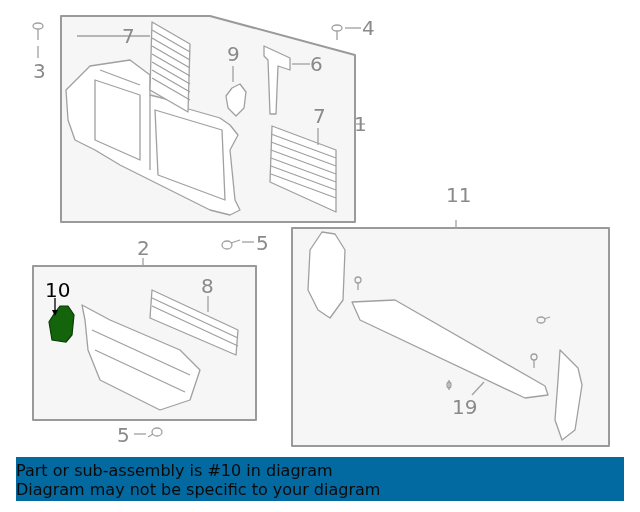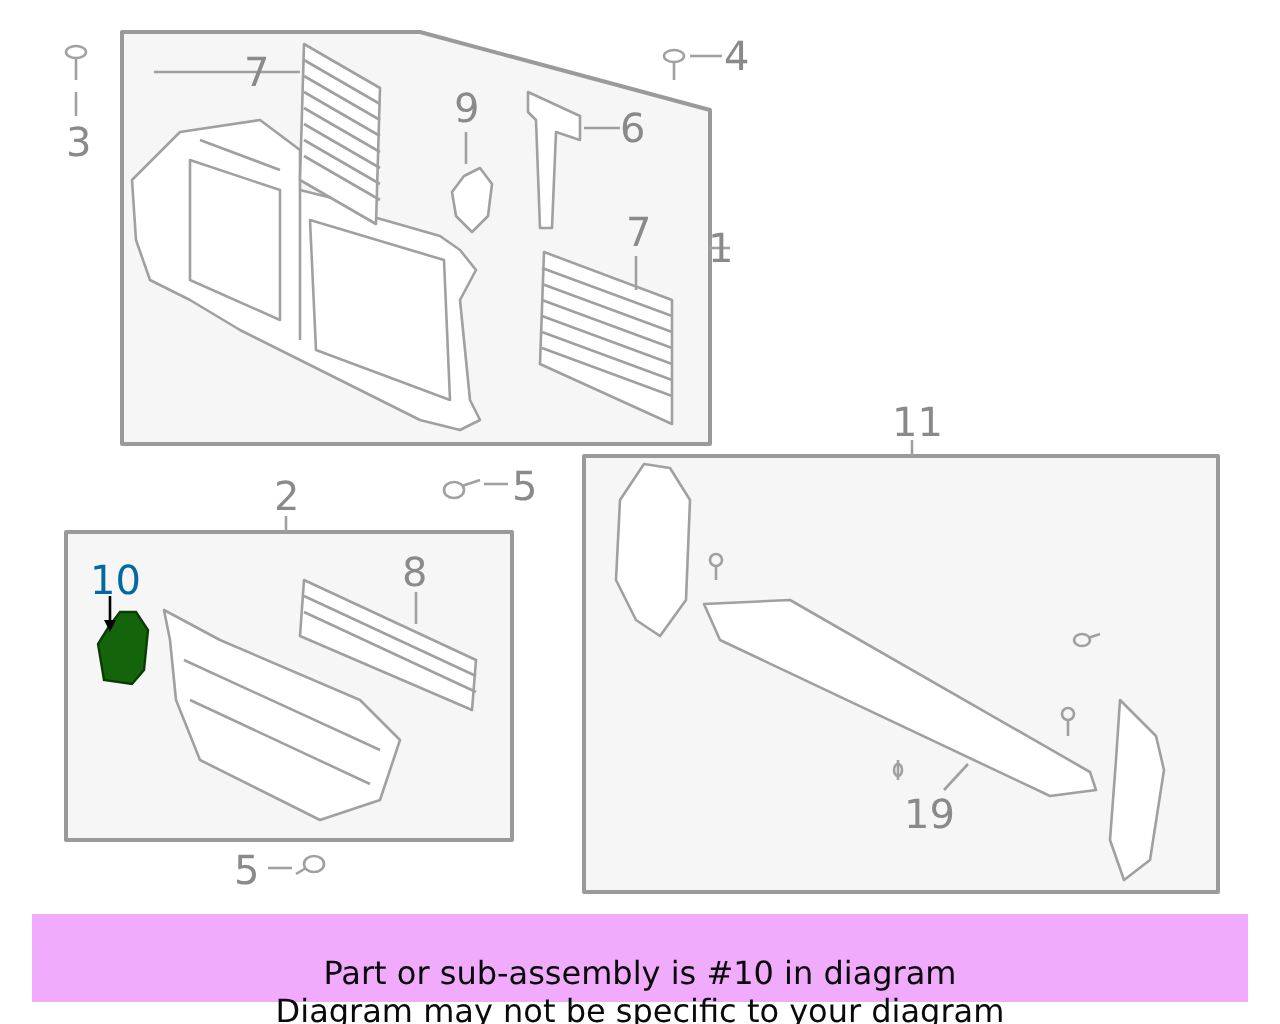--- a/index.html
+++ b/index.html
@@ -1,21 +1,21 @@
 <!DOCTYPE html>
 <html><head>
 <meta charset="utf-8">
 <style>
   html, body { margin:0; padding:0; background:#ffffff; }
   body { width:640px; height:512px; position:relative; overflow:hidden; font-family:"DejaVu Sans", sans-serif; }
   .diagram { position:absolute; left:0; top:0; width:640px; height:512px; }
   .callout { position:absolute; font-family:"DejaVu Sans", sans-serif; font-size:20px; color:#8a8a8a; line-height:1; }
-  .callout.active { color:#0369a1; }
-  .banner { position:absolute; left:16px; top:457px; width:608px; height:44px; background:#f0abfc; color:#0a0a0a;
-            text-align:center; font-family:"DejaVu Sans", sans-serif; font-size:16px; line-height:19px; padding-top:20px; box-sizing:border-box; }
+  .callout.active { color:#000000; }
+  .banner { position:absolute; left:16px; top:457px; width:608px; height:44px; background:#0369a1; color:#0a0a0a;
+            font-family:"DejaVu Sans", sans-serif; font-size:16px; line-height:19px; padding-top:4px; box-sizing:border-box; }
   .banner div { white-space:nowrap; }
 </style>
 </head>
 <body>
 
 <div class="diagram">
   <svg width="640" height="512" viewBox="0 0 640 512">
     <g fill="none" stroke="#a0a0a0" stroke-width="1.3" stroke-linejoin="round">
 
       <path d="M61 16 L210 16 L355 55 L355 222 L61 222 Z" fill="#f6f6f6" stroke="#9a9a9a" stroke-width="2"></path>
@@ -112,20 +112,20 @@
   <span class="callout" style="left:33px;top:61px">3</span>
   <span class="callout" style="left:362px;top:18px">4</span>
   <span class="callout" style="left:256px;top:233px">5</span>
   <span class="callout" style="left:117px;top:425px">5</span>
   <span class="callout" style="left:310px;top:54px">6</span>
   <span class="callout" style="left:122px;top:26px">7</span>
   <span class="callout" style="left:313px;top:106px">7</span>
   <span class="callout" style="left:201px;top:276px">8</span>
   <span class="callout" style="left:227px;top:44px">9</span>
   <span class="callout active" style="left:45px;top:280px">10</span>
-  <span class="callout" style="left:446px;top:201px">11</span>
+  <span class="callout" style="left:446px;top:185px">11</span>
   <span class="callout" style="left:452px;top:397px">19</span>
 </div>
 
 <div class="banner">
   <div>Part or sub-assembly is #10 in diagram</div>
   <div>Diagram may not be specific to your diagram</div>
 </div>
 
 </body></html>

